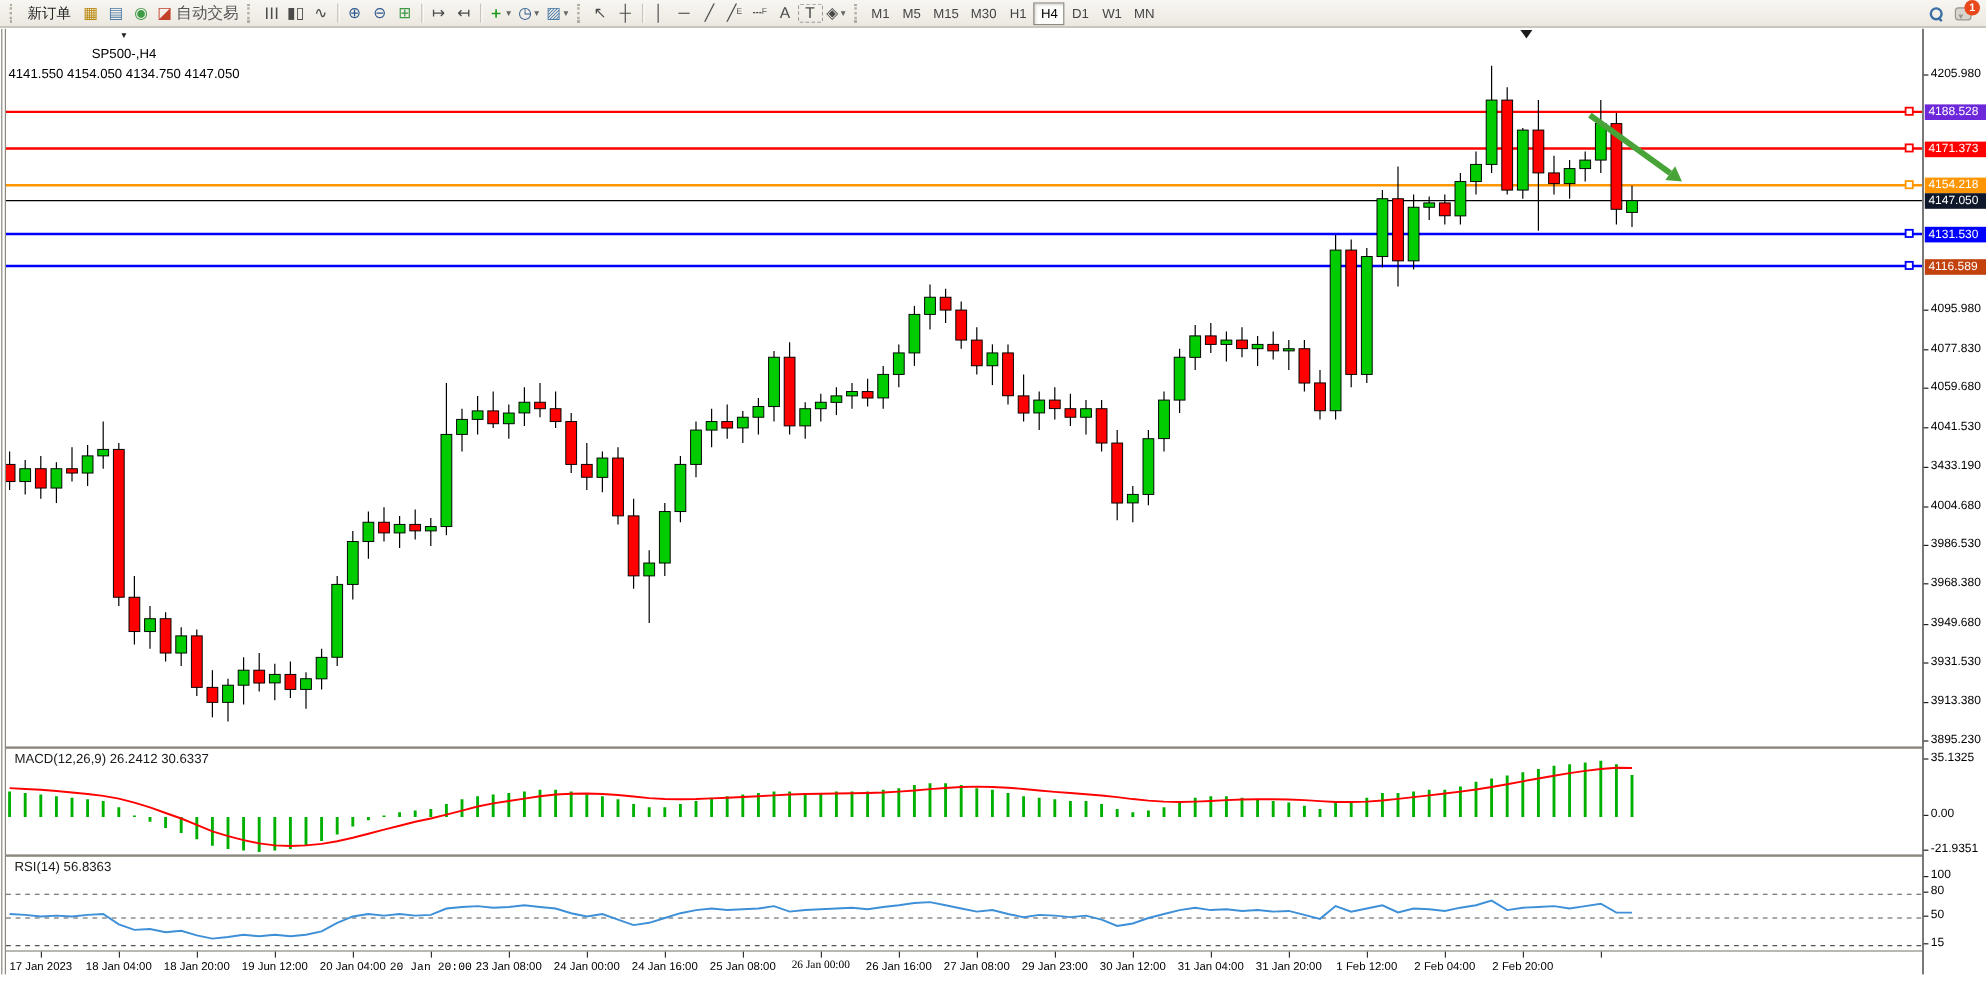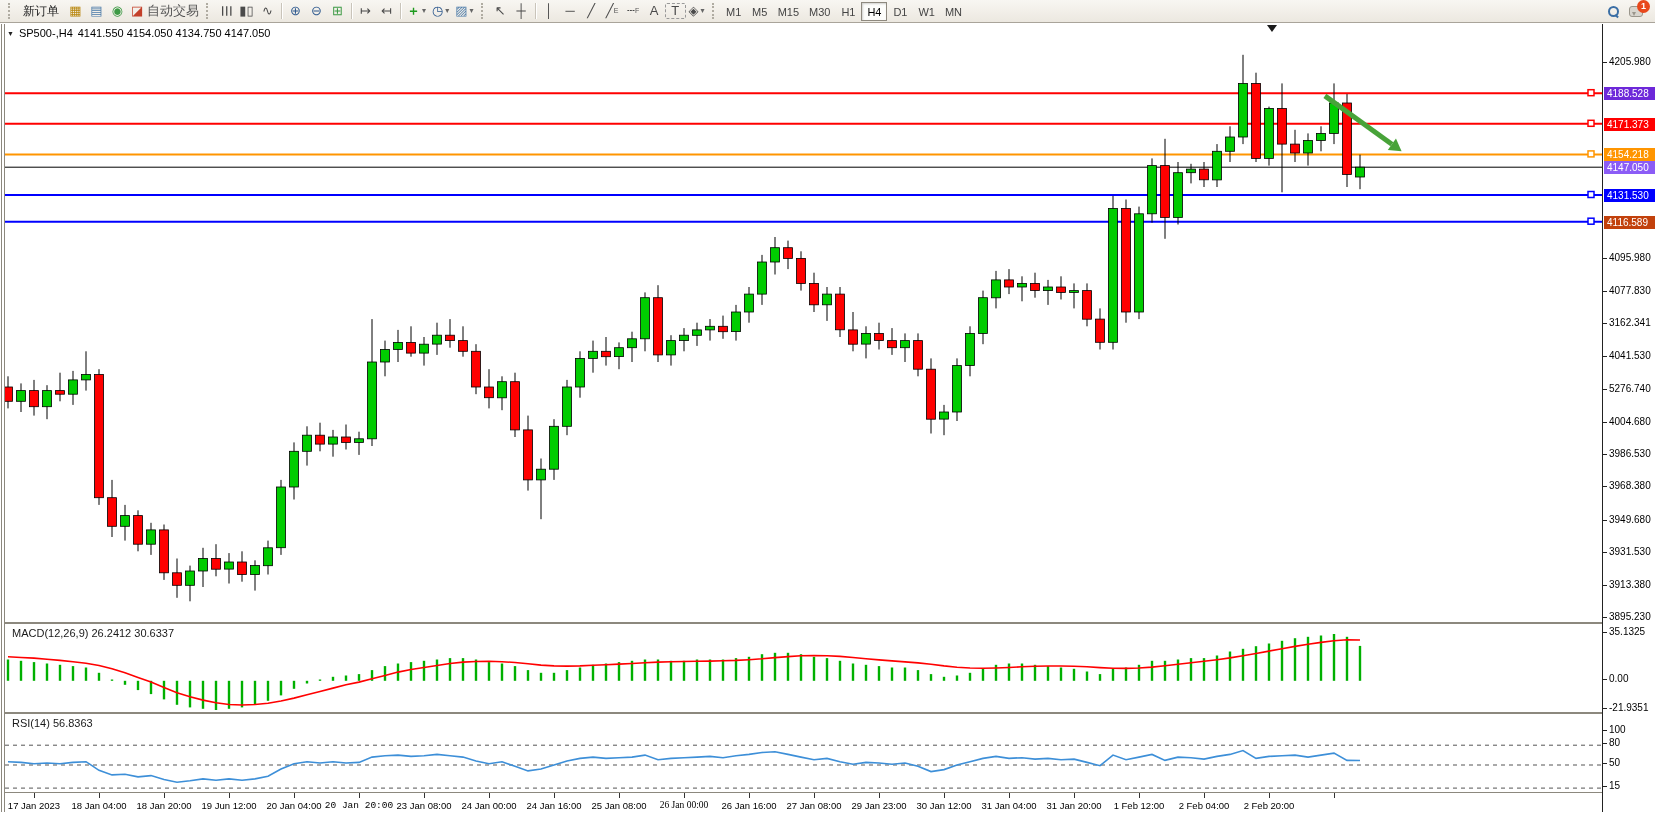--- a/index.html
+++ b/index.html
@@ -51,21 +51,21 @@
   #rsi-pane  { top:688px; height:80px; border-top:2px solid #8c887e; }
   #time-axis { top:768px; height:32px; border-top:1px solid #8c887e; }
   #price-axis { position:absolute; left:1602px; top:0; width:53px; height:788px;
                 border-left:1px solid #222; background:#fff; }
   .tick-label { position:absolute; left:6px; font-size:10px; color:#000; white-space:nowrap; }
   .tick-dash  { position:absolute; left:0; width:4px; height:1px; background:#222; }
   .axis-badge { position:absolute; left:1px; width:51px; height:13px; color:#fff;
                 font-size:10px; line-height:13px; padding-left:3px; white-space:nowrap; }
   .ind-label { position:absolute; left:7px; top:3px; font-size:11px; color:#1a1a1a; z-index:3; }
   #symbol-row { position:absolute; left:7px; top:3px; font-size:11px; color:#000; z-index:3;
-                display:flex; align-items:center; gap:5px; }
+                display:flex; align-items:center; gap:5px;flex-direction:column; }
   #symbol-dd { font-size:7px; color:#222; }
   .time-label { position:absolute; top:7px; font-size:9.5px; color:#000; white-space:nowrap;
                 transform:translateX(-50%); }
   .time-tick { position:absolute; top:0; width:1px; height:5px; background:#333; }
   #shift-marker { position:absolute; left:1267px; top:1px; width:0; height:0;
                   border:5px solid transparent; border-top:7px solid #1a1a1a; }
   svg { display:block; }
 </style>
 </head>
 <body>
@@ -554,25 +554,25 @@
       </div>
 
     <div id="price-axis">
         <div class="tick-dash" style="top: 38px;"></div>
         <div class="tick-label" style="top: 32px; text-align: right;">4205.980</div>
         <div class="tick-dash" style="top: 234px;"></div>
         <div class="tick-label" style="top: 228px;">4095.980</div>
         <div class="tick-dash" style="top: 267px;"></div>
         <div class="tick-label" style="top: 261px;">4077.830</div>
         <div class="tick-dash" style="top: 299px;"></div>
-        <div class="tick-label" style="top: 293px;">3162.341</div>
+        <div class="tick-label" style="top: 293px;">4059.680</div>
         <div class="tick-dash" style="top: 332px;"></div>
         <div class="tick-label" style="top: 326px;">4041.530</div>
         <div class="tick-dash" style="top: 365px;"></div>
-        <div class="tick-label" style="top: 359px;">5276.740</div>
+        <div class="tick-label" style="top: 359px;">3433.190</div>
         <div class="tick-dash" style="top: 398px;"></div>
         <div class="tick-label" style="top: 392px;">4004.680</div>
         <div class="tick-dash" style="top: 430px;"></div>
         <div class="tick-label" style="top: 424px;">3986.530</div>
         <div class="tick-dash" style="top: 462px;"></div>
         <div class="tick-label" style="top: 456px;">3968.380</div>
         <div class="tick-dash" style="top: 496px;"></div>
         <div class="tick-label" style="top: 490px;">3949.680</div>
         <div class="tick-dash" style="top: 528px;"></div>
         <div class="tick-label" style="top: 522px;">3931.530</div>
@@ -592,16 +592,16 @@
         <div class="tick-label" style="top: 713px;">80</div>
         <div class="tick-dash" style="top: 739px;"></div>
         <div class="tick-label" style="top: 733px;">50</div>
         <div class="tick-dash" style="top: 762px;"></div>
         <div class="tick-label" style="top: 756px;">15</div>
         <div class="axis-badge" style="top: 62.5px; background: #6d28d9;">4188.528</div>
         <div class="axis-badge" style="top: 93.5px; background: rgb(255, 0, 0);">4171.373</div>
         <div class="axis-badge" style="top: 123.5px; background: rgb(255, 149, 0);">4154.218</div>
         <div class="axis-badge" style="top: 164.5px; background: rgb(0, 0, 255);">4131.530</div>
         <div class="axis-badge" style="top: 191.5px; background: #c2410c;">4116.589</div>
-        <div class="axis-badge" style="top: 136.5px; background: #8b5cf6;">4147.050</div>
+        <div class="axis-badge" style="top: 136.5px; background: #0f172a;">4147.050</div>
       </div>
   </div>
 </div>
 
 </body></html>

